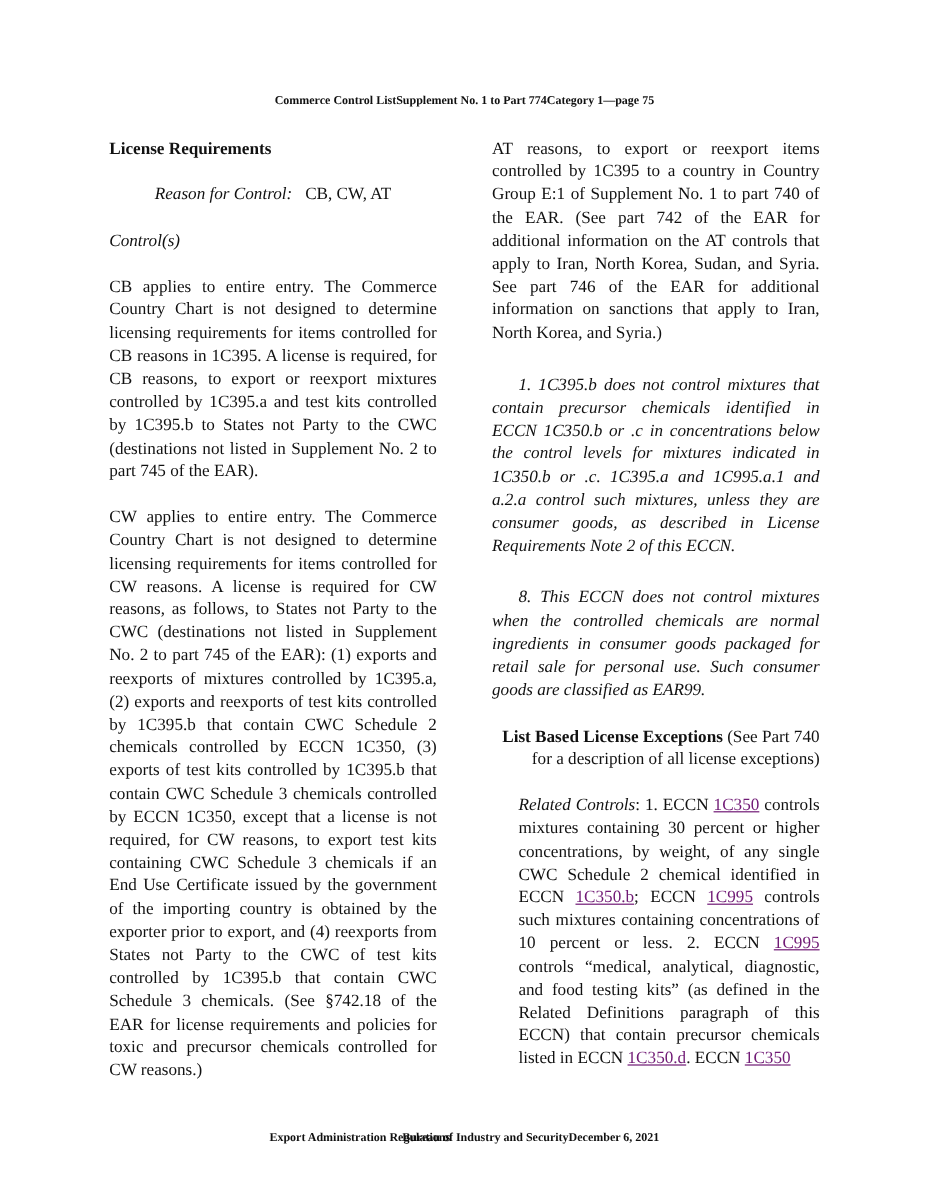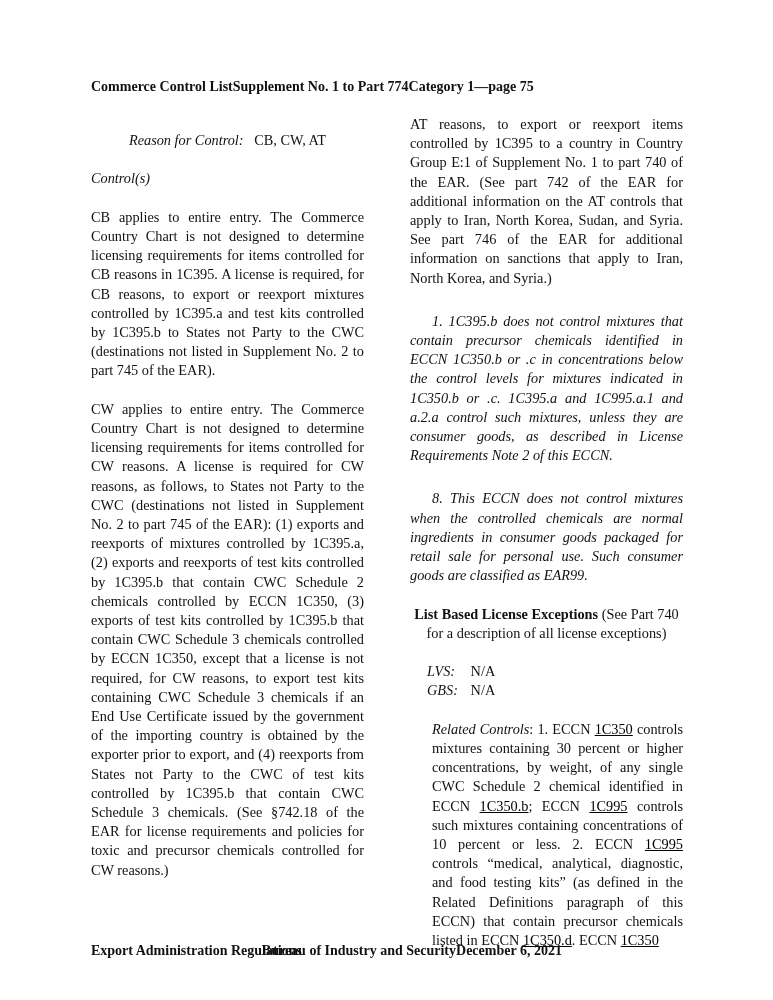--- a/index.html
+++ b/index.html
@@ -1,72 +1,63 @@
 <!DOCTYPE html>
 <html><head>
 <meta charset="utf-8">
 <style>
   html, body { margin: 0; padding: 0; background: #ffffff; }
   body { width: 773px; height: 1000px; position: relative; overflow: hidden;
          font-family: "Liberation Serif", serif; color: #111; }
-  .hdr, .ftr { position: absolute; left: 91px; width: 592px; font-weight: bold; font-size: 14px;
-               display: flex; justify-content: flex-start; }
+  .hdr, .ftr { position: absolute; left: 91px; width: 592px; font-weight: bold; font-size: 10px;
+               display: flex; justify-content: center; }
   .hdr { top: 79px; }
   .ftr { top: 943px; }
   .ftr .mid { margin-left: -40px; }
   .col { position: absolute; top: 115px; width: 273px; font-size: 14.3px; line-height: 19.2px; }
   .col.left { left: 91px; }
   .col.right { left: 410px; }
   p { margin: 0 0 19.2px 0; text-align: justify; }
   .b { font-weight: bold; }
   .i { font-style: italic; }
   .center { text-align: center; }
   .indent { text-indent: 22px; margin-top: 24px; }
   .ex { padding-left: 17px; margin: 0; }
   .ex-row span.lbl { font-style: italic; display: inline-block; width: 40px; }
   .rel { padding-left: 22px; }
-  a.lnk { color: #000000; text-decoration: underline; margin-top: 40px; }
+  a.lnk { color: #701a75; text-decoration: underline; margin-top: 40px; }
 </style>
 </head>
 <body>
 
 <div class="hdr">
   <span>Commerce Control List</span>
   <span>Supplement No. 1 to Part 774</span>
   <span>Category 1—page  75</span>
 </div>
 
 <div class="col left">
+  <p class="b">License Requirements</p>
   <p class="center" style="text-align:center;margin-top:16px;">
     <span class="i">Reason for Control:</span>&nbsp;&nbsp;
     <span>CB, CW, AT</span>
   </p>
   <p class="i">Control(s)</p>
   <p>CB applies to entire entry.  The Commerce Country Chart is not designed to determine licensing requirements for items controlled for CB reasons in 1C395.  A license is required, for CB reasons, to export or reexport mixtures controlled by 1C395.a and test kits controlled by 1C395.b to States not Party to the CWC (destinations not listed in Supplement No. 2 to part 745 of the EAR).</p>
   <p>CW applies to entire entry.  The Commerce Country Chart is not designed to determine licensing requirements for items controlled for CW reasons.  A license is required for CW reasons, as follows, to States not Party to the CWC (destinations not listed in Supplement No. 2 to part 745 of the EAR):  (1) exports and reexports of mixtures controlled by 1C395.a, (2) exports and reexports of test kits controlled by 1C395.b that contain CWC Schedule 2 chemicals controlled by ECCN 1C350, (3) exports of test kits controlled by 1C395.b that contain CWC Schedule 3 chemicals controlled by ECCN 1C350, except that a license is not required, for CW reasons, to export test kits containing CWC Schedule 3 chemicals if an End Use Certificate issued by the government of the importing country is obtained by the exporter prior to export, and (4) reexports from States not Party to the CWC of test kits controlled by 1C395.b that contain CWC Schedule 3 chemicals.  (See §742.18 of the EAR for license requirements and policies for toxic and precursor chemicals controlled for CW reasons.)</p>
 
 </div>
 
 <div class="col right">
   <p>AT reasons, to export or reexport items controlled by 1C395 to a country in Country Group E:1 of Supplement No. 1 to part 740 of the EAR. (See part 742 of the EAR for additional information on the AT controls that apply to Iran, North Korea, Sudan, and Syria. See part 746 of the EAR for additional information on sanctions that apply to Iran, North Korea, and Syria.)</p>
   <p class="i indent">1. 1C395.b does not control mixtures that contain precursor chemicals identified in ECCN 1C350.b or .c in concentrations below the control levels for mixtures indicated in 1C350.b or .c. 1C395.a and 1C995.a.1 and a.2.a control such mixtures, unless they are consumer goods, as described in License Requirements Note 2 of this ECCN.</p>
   <p class="i indent">8. This ECCN does not control mixtures when the controlled chemicals are normal ingredients in consumer goods packaged for retail sale for personal use.  Such consumer goods are classified as EAR99.</p>
-  <p style="text-align:center;">
+  <p style="text-align:right;">
     <span class="b">List Based License Exceptions</span><span> (See Part 740 for a description of all license exceptions)</span>
   </p>
-  <div class="ex" style="margin-bottom:19.2px;">
-    <div class="ex-row">
-      <span class="lbl">LVS:</span>
-      <span>N/A</span>
-    </div>
-    <div class="ex-row">
-      <span class="lbl">GBS:</span>
-      <span>N/A</span>
-    </div>
-  </div>
   <p class="rel"><span class="i">Related Controls</span><span>: 1. ECCN </span><a class="lnk" href="#">1C350</a><span> controls mixtures containing 30 percent or higher concentrations, by weight, of any single CWC Schedule 2 chemical identified in ECCN </span><a class="lnk" href="#">1C350.b</a><span>; ECCN </span><a class="lnk" href="#">1C995</a><span> controls such mixtures containing concentrations of 10 percent or less. 2. ECCN </span><a class="lnk" href="#">1C995</a><span> controls “medical, analytical, diagnostic, and food testing kits” (as defined in the Related Definitions paragraph of this ECCN) that contain precursor chemicals listed in ECCN </span><a class="lnk" href="#">1C350.d</a><span>.  ECCN </span><a class="lnk" href="#">1C350</a></p>
 </div>
 
 <div class="ftr">
   <span>Export Administration Regulations</span>
   <span class="mid">Bureau of Industry and Security</span>
   <span>December 6, 2021</span>
 </div>
 
 </body></html>

